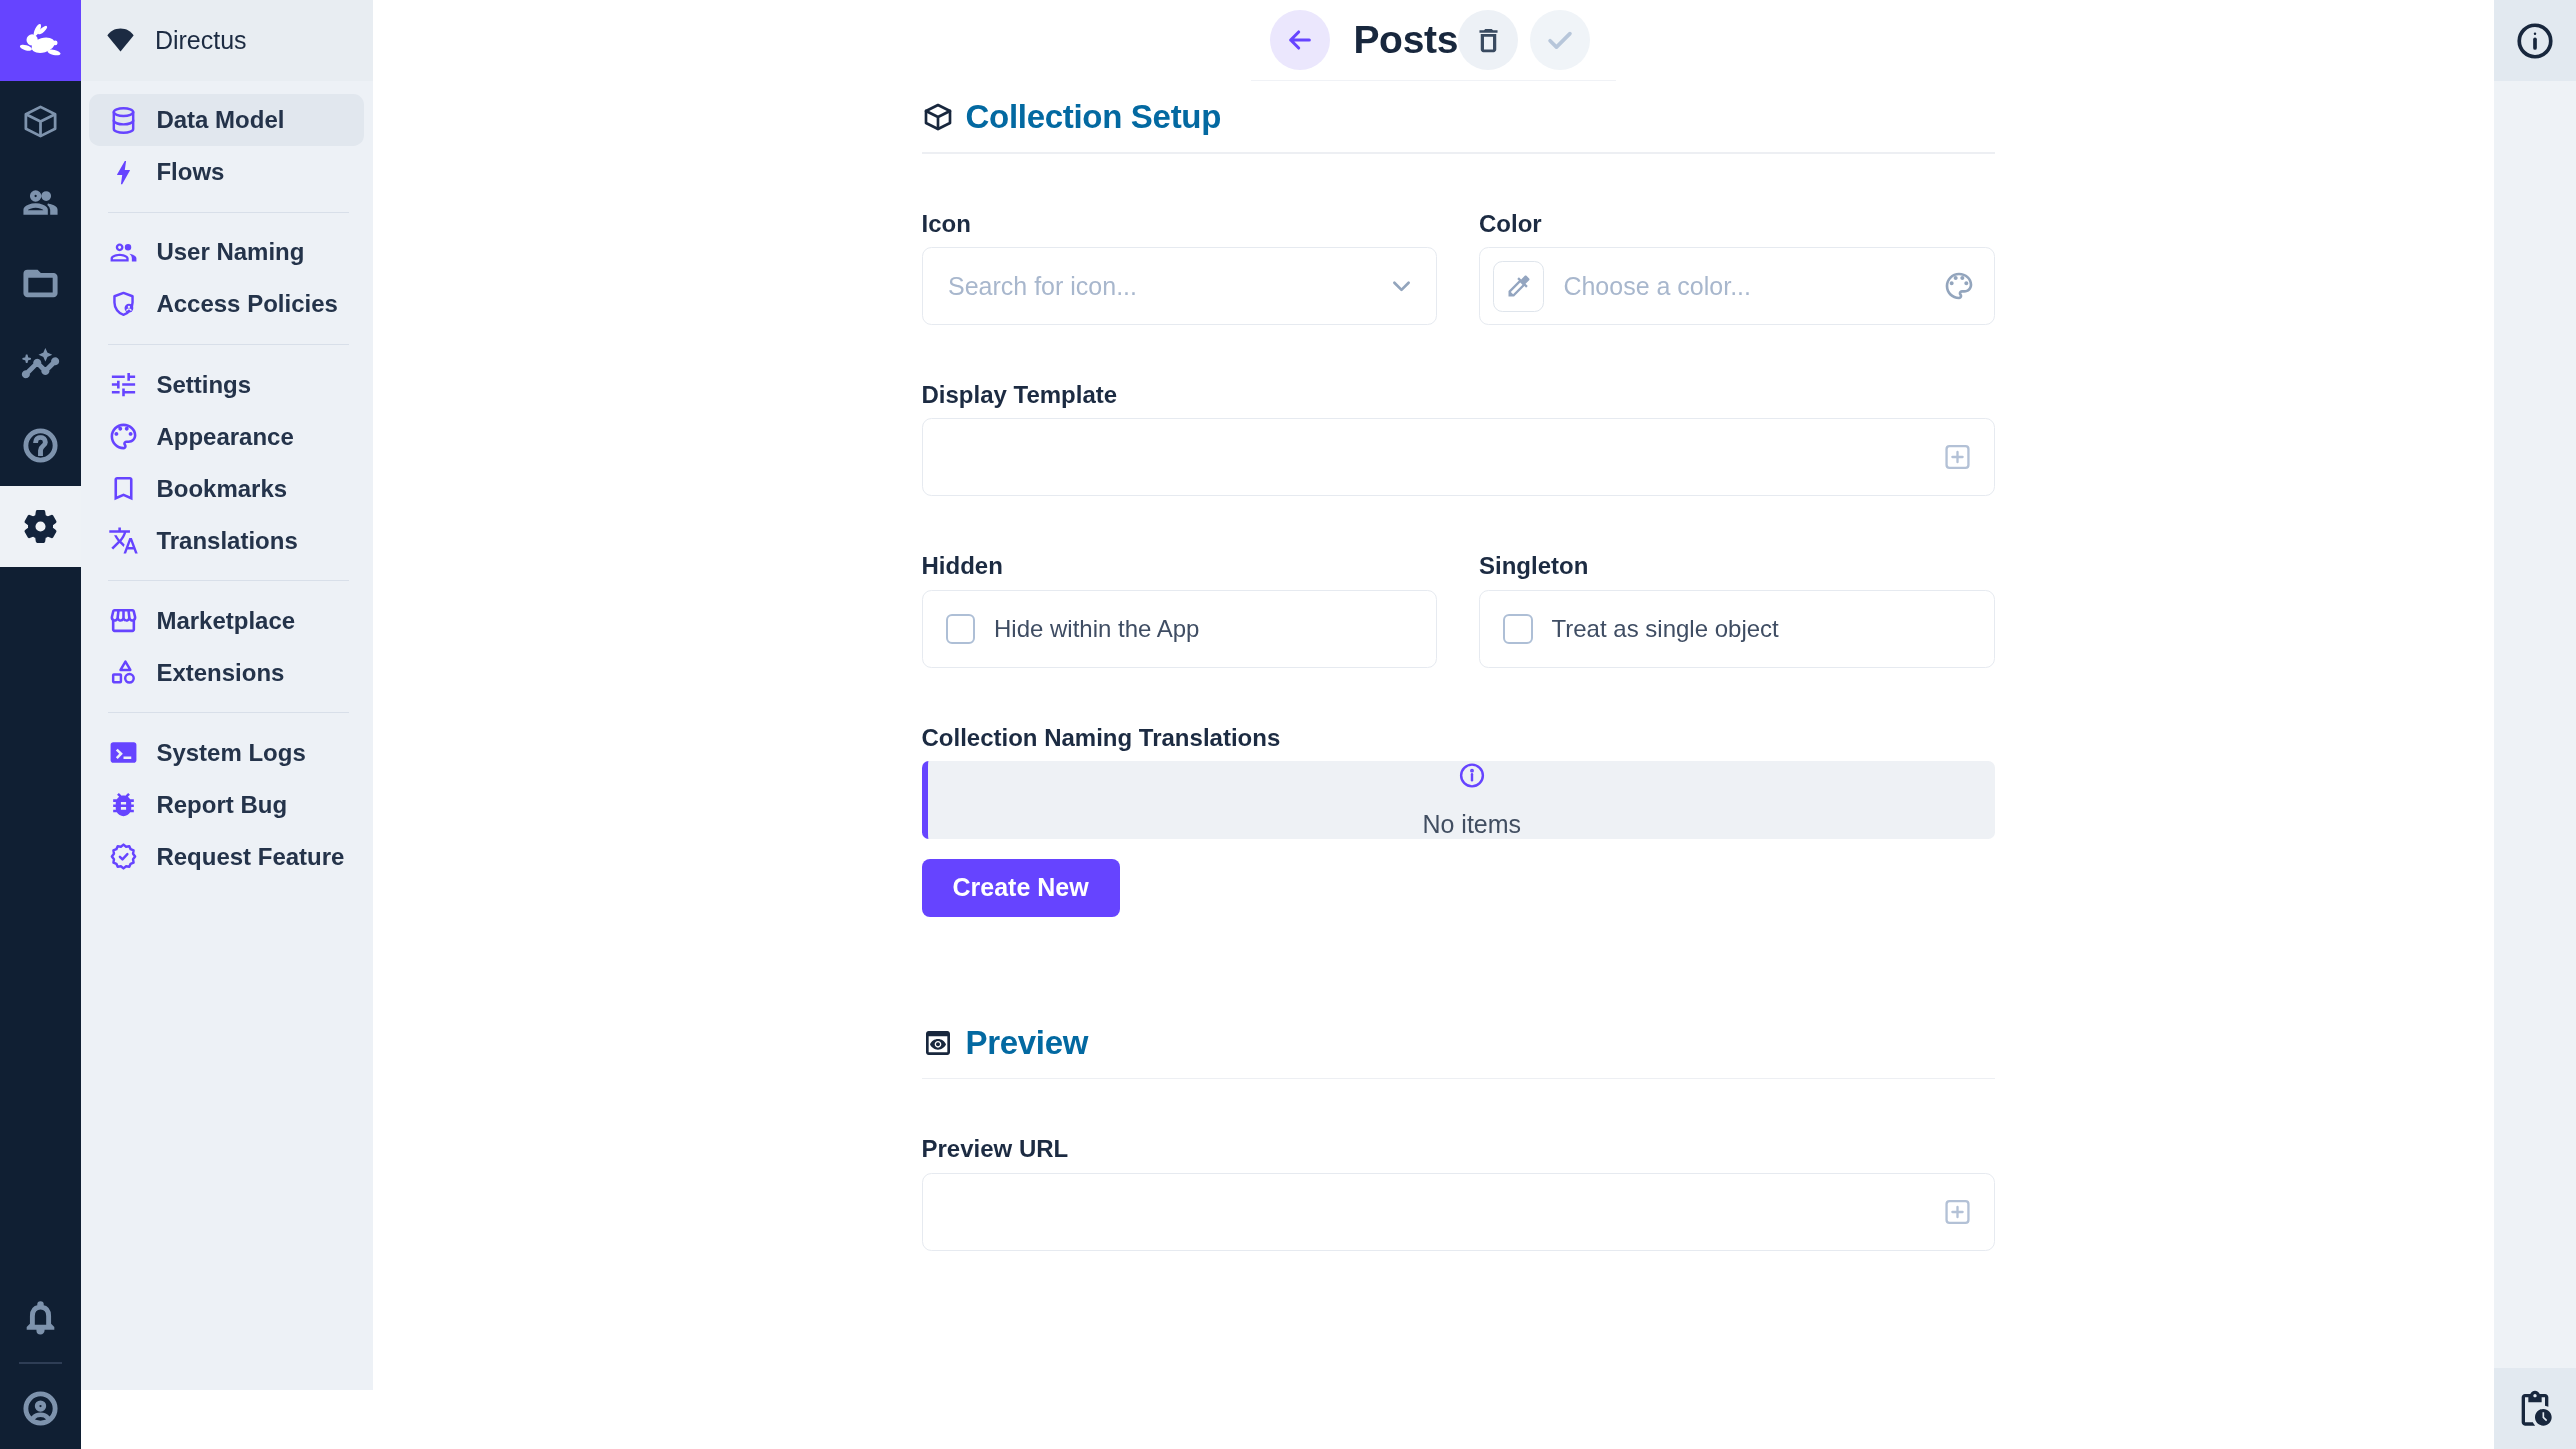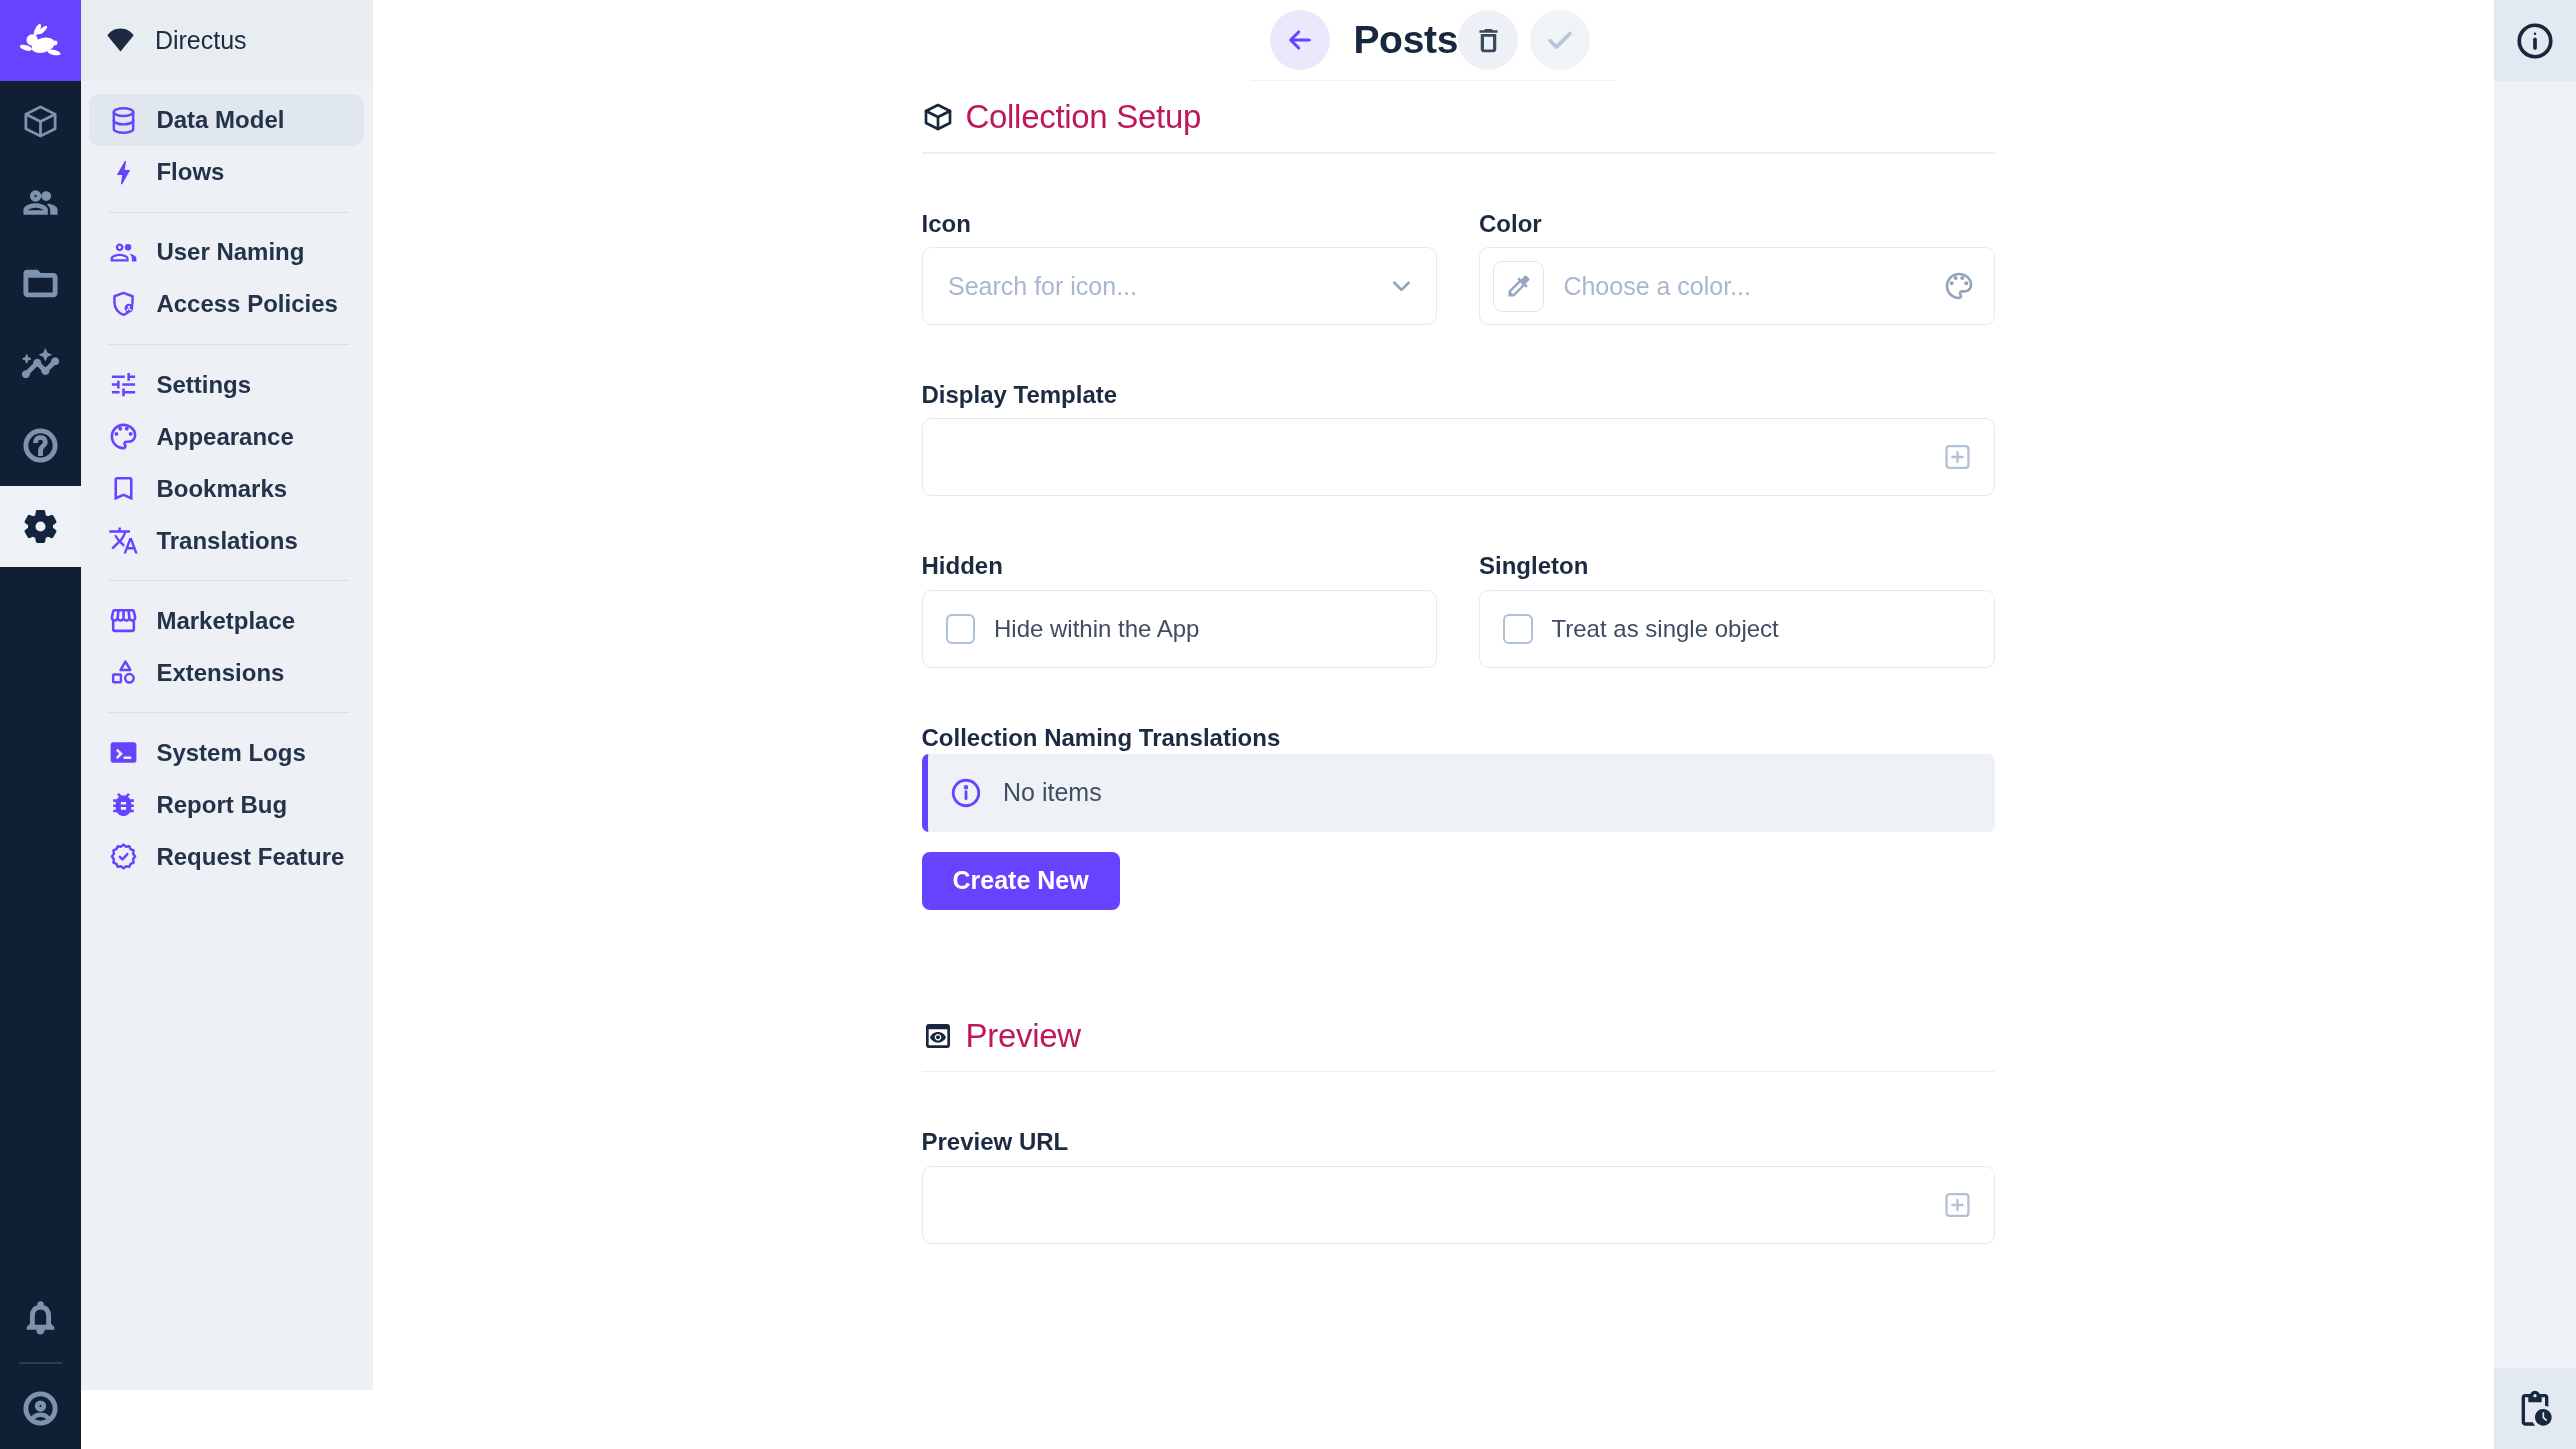--- a/index.html
+++ b/index.html
@@ -74,21 +74,21 @@
   .check-btn { background: #f0f4f8; }
   .check-btn svg { width: 34px; height: 34px; stroke: #b7c6da; fill: none; stroke-width: 2.6; stroke-linecap: round; stroke-linejoin: round; }
 
   
   .content { flex: 1; overflow: hidden; padding: 17.4px 0 0 49px; }
   .col { width: 1073px; }
   .sec-head { display: flex; align-items: center; gap: 12px; }
   .sec-head svg { width: 32px; height: 32px; }
   .sec-head .shs { fill: none; stroke: #18273d; stroke-width: 2; stroke-linejoin: round; stroke-linecap: round; }
   .sec-head .shf { fill: #18273d; }
-  .sec-head h2 { font-size: 33px; font-weight: 400; color: #be185d; letter-spacing: -0.3px; }
+  .sec-head h2 { font-size: 33px; font-weight: 700; color: #0369a1; letter-spacing: -0.3px; }
   .sec-rule { height: 1.3px; background: #edeff3; margin-top: 16px; }
 
   .grid2 { display: grid; grid-template-columns: 1fr 1fr; column-gap: 42px; }
   .flabel { font-size: 24px; font-weight: 600; color: #1c2b42; margin-top: 56px; }
   .finput {
     margin-top: 9.4px; height: 78px; border: 1.3px solid #e6eaf0; border-radius: 9.4px;
     background: #fff; position: relative; display: flex; align-items: center;
   }
   .finput input {
     border: 0; outline: none; background: transparent; width: 100%; height: 100%;
@@ -114,23 +114,23 @@
     margin-top: 9.4px; height: 78px; border: 1.3px solid #e6eaf0; border-radius: 9.4px;
     display: flex; align-items: center; padding-left: 23px; gap: 19px; background: #fff;
   }
   .cbox {
     width: 29.5px; height: 29.5px; border: 2.3px solid #aebfd6; border-radius: 6px;
     background: #fff; cursor: pointer; flex-shrink: 0;
   }
   .cbl { font-size: 24px; font-weight: 500; color: #3f4d63; }
 
   .notice {
-    margin-top: 2px; height: 78px; background: #eef1f5;
+    margin-top: 9px; height: 78px; background: #eef1f5;
     border-left: 6px solid #6644ff; border-radius: 6.7px;
-    display: flex; align-items: center; padding-left: 21.5px; gap: 20px;
+    display: flex; align-items: center; padding-left: 21.5px; gap: 20px; flex-direction: column;
   }
   .notice svg { width: 34px; height: 34px; stroke: #6644ff; fill: none; stroke-width: 2; stroke-linecap: round; }
   .notice span { font-size: 25px; font-weight: 500; color: #414e61; }
 
   .create-btn {
     margin-top: 20px; height: 58px; padding: 0 31px; border: 0; border-radius: 8px;
     background: #6644ff; color: #fff; font-size: 25px; font-weight: 700; cursor: pointer;
     font-family: "Liberation Sans", sans-serif;
   }
   .preview-gap { margin-top: 107px; }

